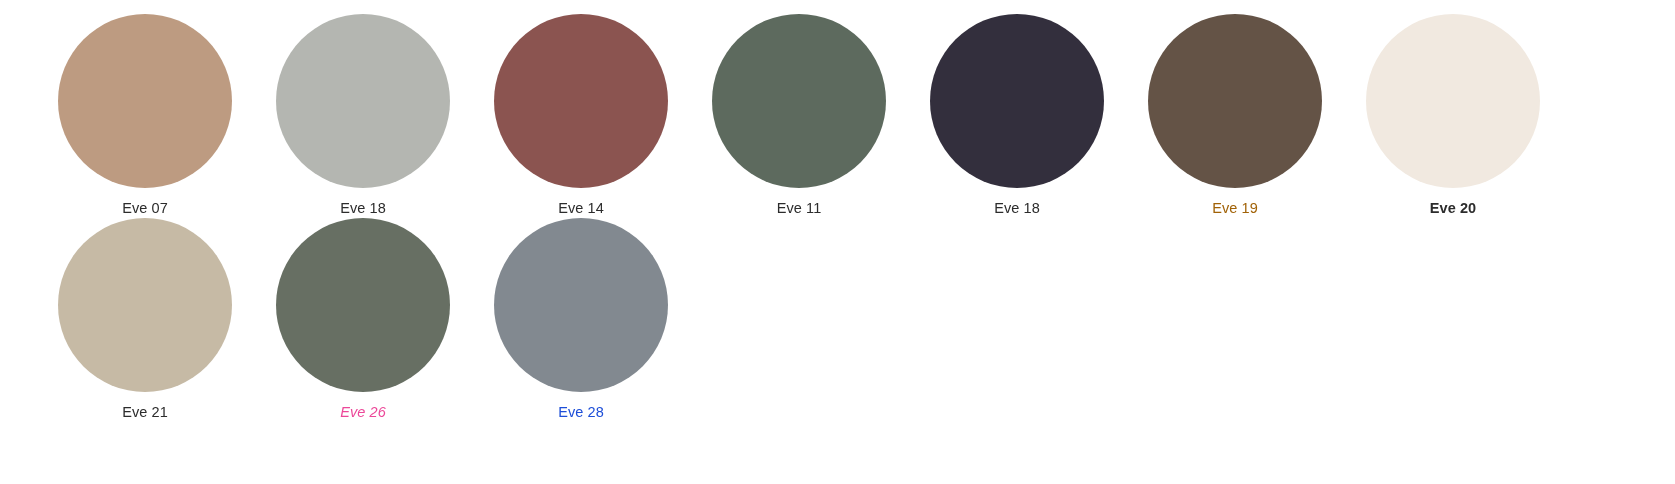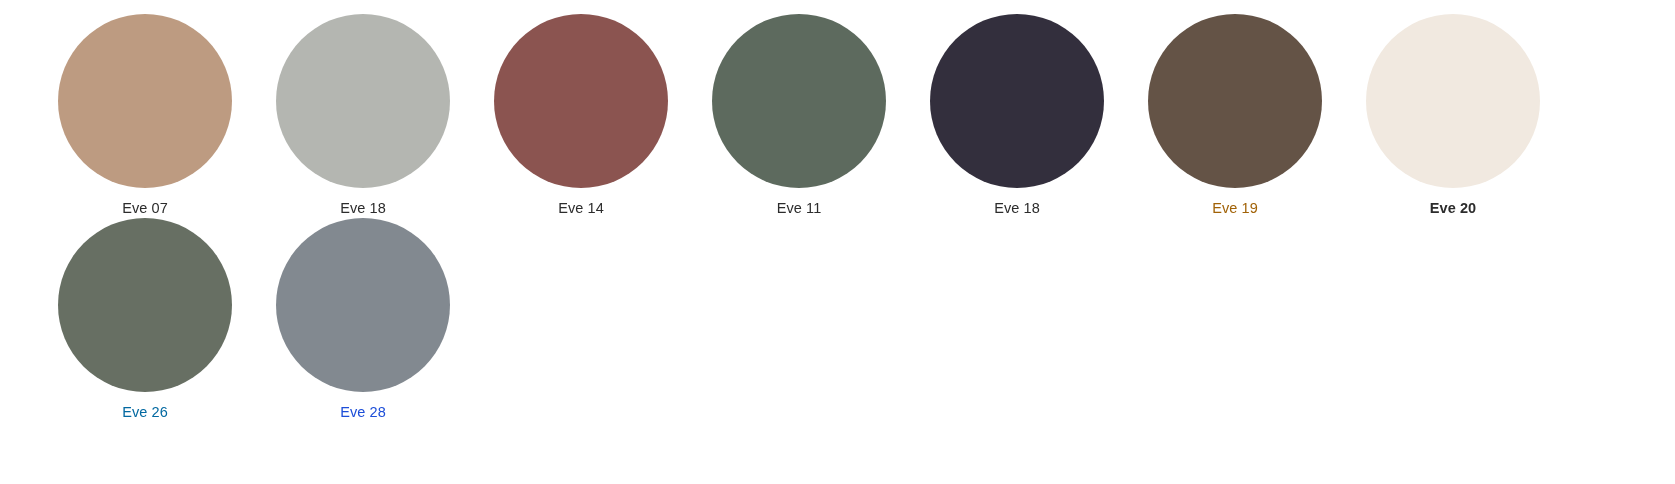--- a/index.html
+++ b/index.html
@@ -82,22 +82,26 @@
       <div class="swatch-label" style="color: #a16207;">Eve 19</div>
     </div>
     <div class="swatch-cell">
       <div class="swatch-circle" style="background-color: rgb(241, 233, 224);"></div>
       <div class="swatch-label" style="color: rgb(44, 44, 44); font-weight: bold;">Eve 20</div>
     </div>
   </div>
 
   <div class="swatch-row">
     <div class="swatch-cell">
+      <div class="swatch-circle" style="background-color: rgb(198, 186, 165);"></div>
+      <div class="swatch-label" style="color: rgb(44, 44, 44);">Eve 21</div>
+    </div>
+    <div class="swatch-cell">
       <div class="swatch-circle" style="background-color: rgb(103, 111, 99);"></div>
-      <div class="swatch-label" style="color: #0369a1;">Eve 26</div>
+      <div class="swatch-label" style="color: #ec4899; font-style: italic;">Eve 26</div>
     </div>
     <div class="swatch-cell">
       <div class="swatch-circle" style="background-color: rgb(130, 137, 144);"></div>
       <div class="swatch-label" style="color: #1d4ed8;">Eve 28</div>
     </div>
   </div>
 
 </div>
 
 </body></html>

